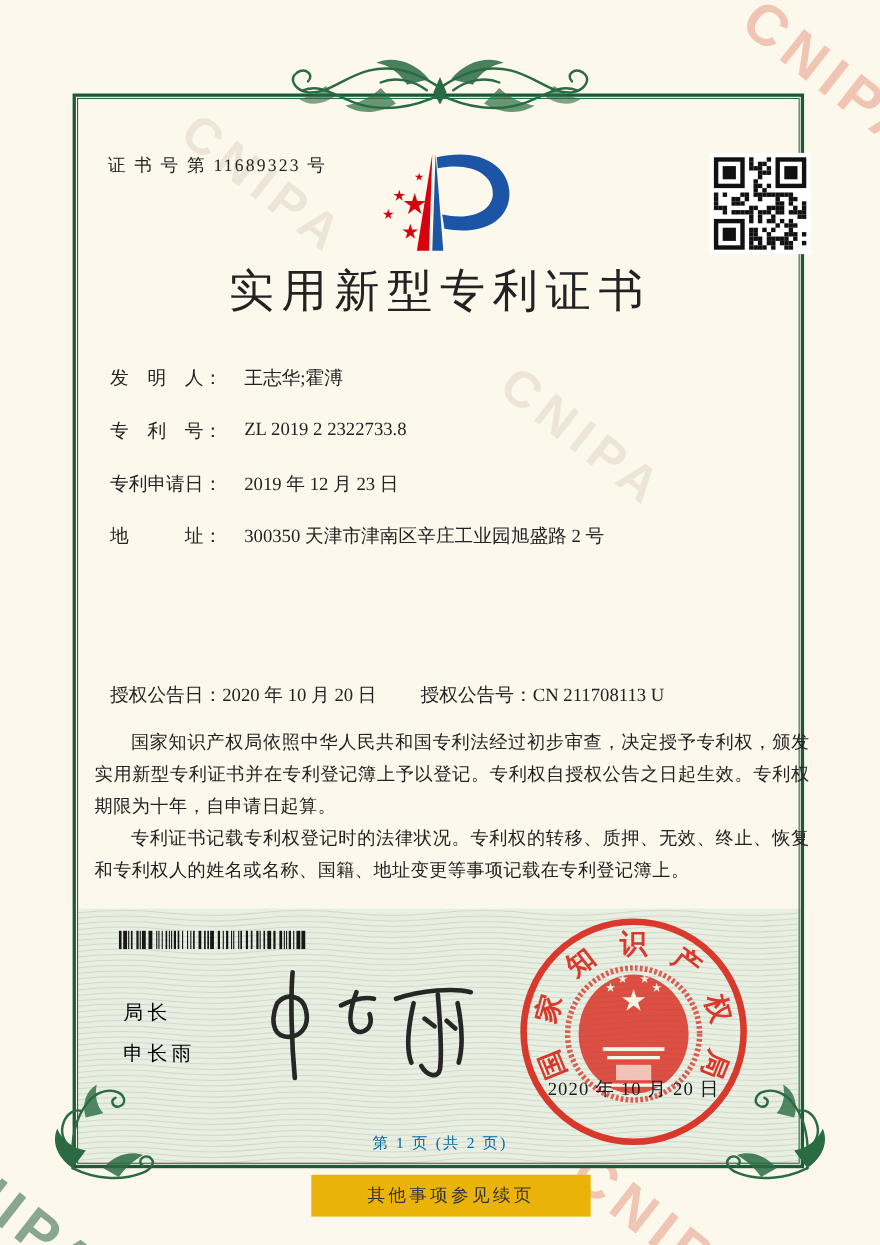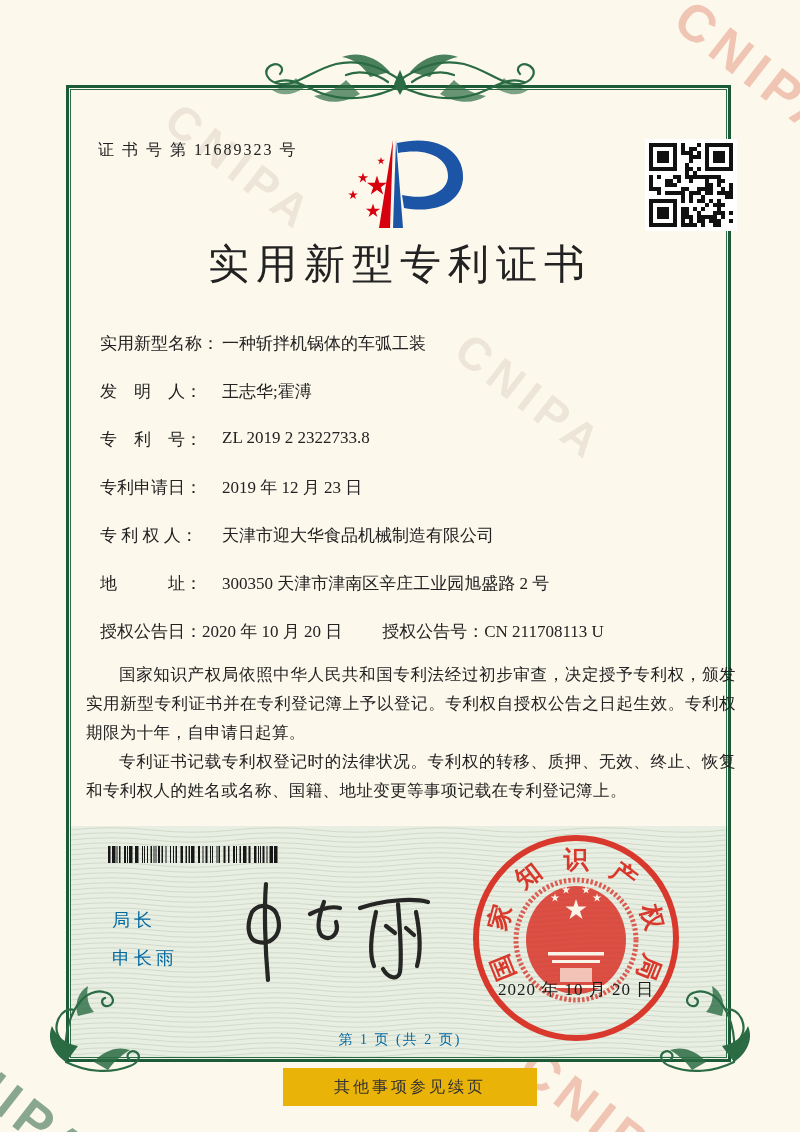--- a/index.html
+++ b/index.html
@@ -43,21 +43,21 @@
   .grant-no{margin-left:40px}
 
   .bodytext{position:absolute;left:86px;top:660px;width:650px;font-size:16.5px;
     line-height:29px;letter-spacing:.4px;text-align:justify}
   .bodytext p{text-indent:33px}
 
   .barcode{position:absolute;left:108px;top:846px;width:173px;height:17px}
   .barcode svg{display:block;width:100%;height:100%}
 
   .director{position:absolute;left:112px;top:901px;font-family:"Liberation Sans","DejaVu Sans",sans-serif;
-    font-size:18px;letter-spacing:4px;color:#0369a1;line-height:38px}
+    font-size:18px;letter-spacing:4px;color:#000000;line-height:38px}
   .autograph{position:absolute;left:228px;top:878px;width:212px;height:106px}
 
   .seal{position:absolute;left:470px;top:832px;width:212px;height:212px}
 
   .pagefooter{position:absolute;left:0;top:1031px;width:800px;text-align:center;
     font-size:14px;letter-spacing:2px;color:#0369a1}
 
   .contnote{position:absolute;left:283px;top:1068px;width:254px;height:38px;background:#eab308;
     display:flex;align-items:center;justify-content:center;font-size:16px;letter-spacing:3px;color:#333}
 
@@ -319,38 +319,30 @@
         <rect x="4" y="60" width="28" height="28" fill="#111"></rect>
         <rect x="8" y="64" width="20" height="20" fill="#fff"></rect>
         <rect x="12" y="68" width="12" height="12" fill="#111"></rect>
       </g>
   </svg>
 
   <div class="title">实用新型专利证书</div>
 
   <div class="fields">
     <div class="frow">
-      <span class="flabel">实用新型名称：</span>
-      <span>一种斩拌机锅体的车弧工装</span>
-    </div>
-    <div class="frow">
       <span class="flabel">发　明　人：</span>
       <span>王志华;霍溥</span>
     </div>
     <div class="frow">
       <span class="flabel">专　利　号：</span>
       <span>ZL 2019 2 2322733.8</span>
     </div>
     <div class="frow">
       <span class="flabel">专利申请日：</span>
       <span>2019 年 12 月 23 日</span>
-    </div>
-    <div class="frow">
-      <span class="flabel">专 利 权 人：</span>
-      <span>天津市迎大华食品机械制造有限公司</span>
     </div>
     <div class="frow">
       <span class="flabel">地　　　址：</span>
       <span>300350 天津市津南区辛庄工业园旭盛路 2 号</span>
     </div>
   </div>
 
   <div class="grant-row">
     <span>授权公告日：</span><span>2020 年 10 月 20 日</span><span class="grant-no">授权公告号：</span><span>CN 211708113 U</span>
   </div>

